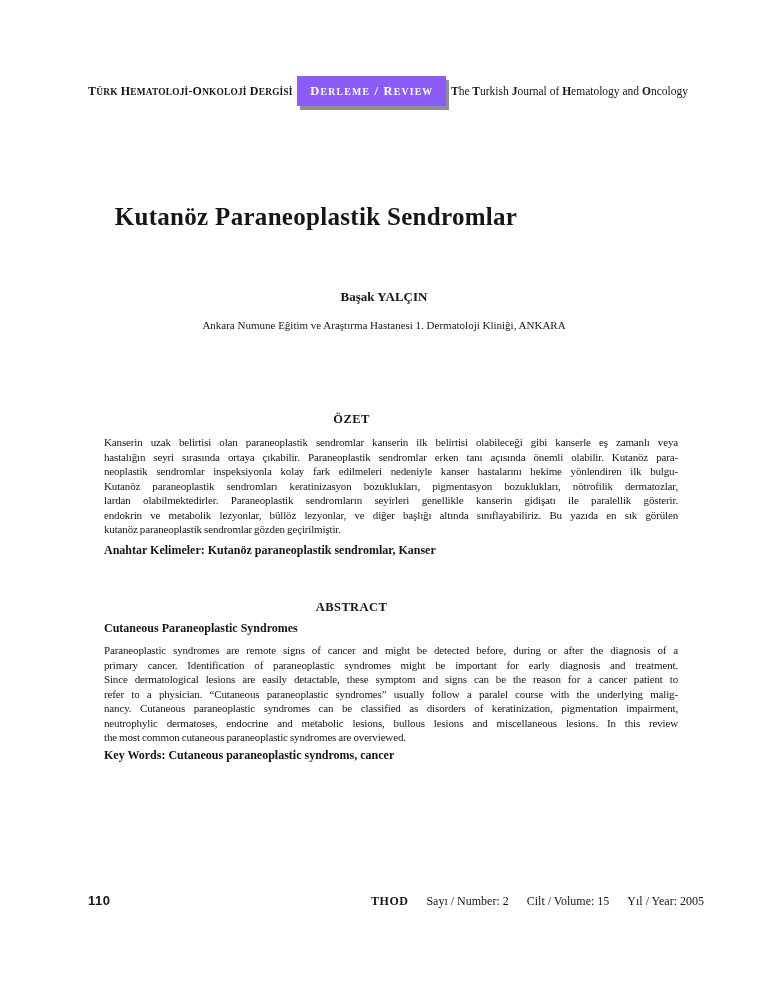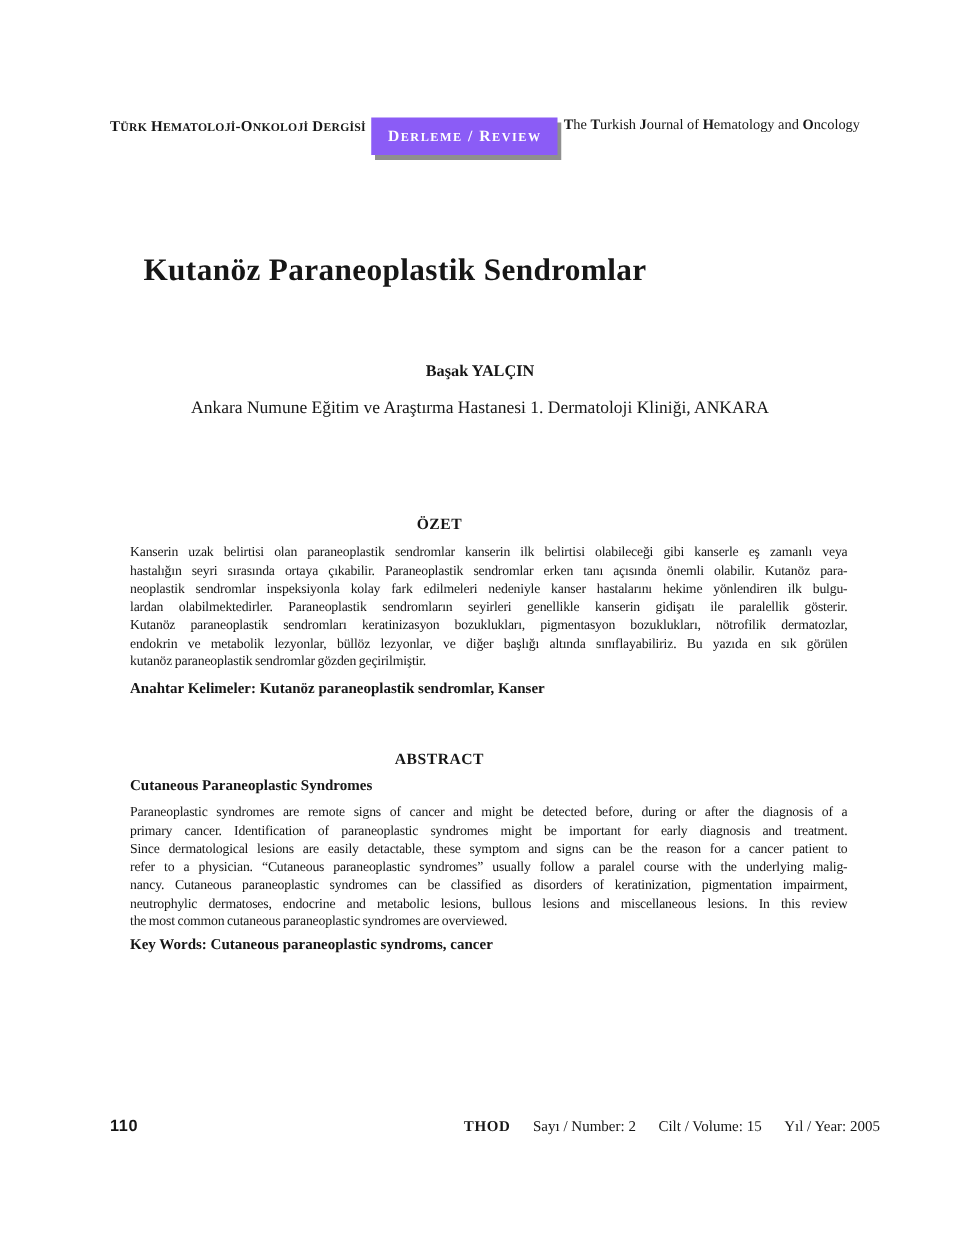--- a/index.html
+++ b/index.html
@@ -7,22 +7,22 @@
     position:relative;
     width:768px; height:994px;
     background:#ffffff;
     color:#161616;
     font-family:"Liberation Serif","DejaVu Serif",serif;
     overflow:hidden;
   }
 
   
   .header {
-    position:absolute; top:94px; left:88px; width:600px;
-    display:flex; justify-content:space-between; 
+    position:absolute; top:76px; left:88px; width:600px;
+    display:flex; justify-content:space-between; align-items:center;
   }
   .journal-tr {
     font-weight:bold; font-size:12px; letter-spacing:0.2px; white-space:nowrap;
   }
   .badge {
     background:#8b5cf6; color:#fff;
     font-weight:bold; font-size:12.5px; letter-spacing:1.2px;
     padding:8px 13px 7px 13px;
     box-shadow:3px 4px 0 #8f8f8f;
     white-space:nowrap;
@@ -36,21 +36,21 @@
   .title {
     position:absolute; top:203px; left:0; width:632px;
     text-align:center; font-weight:bold; font-size:25px; letter-spacing:0.3px;
   }
   .author {
     position:absolute; top:289px; left:0; width:768px;
     text-align:center; font-weight:bold; font-size:13px;
   }
   .affiliation {
     position:absolute; top:319px; left:0; width:768px;
-    text-align:center; font-size:14px;
+    text-align:center; font-size:11px;
   }
 
   
   .sec-heading {
     position:absolute; left:0; width:703px;
     text-align:center; font-weight:bold; font-size:12.5px; letter-spacing:0.4px;
   }
   .ozet-heading { top:412px; }
   .abstract-heading { top:600px; }
 
@@ -108,22 +108,22 @@
   <div class="author">Başak YALÇIN</div>
 
   <div class="affiliation">Ankara Numune Eğitim ve Araştırma Hastanesi 1. Dermatoloji Kliniği, ANKARA</div>
 
   <div class="sec-heading ozet-heading">ÖZET</div>
 
   <div class="para tr-para">
       <div class="jline">Kanserin uzak belirtisi olan paraneoplastik sendromlar kanserin ilk belirtisi olabileceği gibi kanserle eş zamanlı veya</div>
       <div class="jline">hastalığın seyri sırasında ortaya çıkabilir. Paraneoplastik sendromlar erken tanı açısında önemli olabilir. Kutanöz para-</div>
       <div class="jline">neoplastik sendromlar inspeksiyonla kolay fark edilmeleri nedeniyle kanser hastalarını hekime yönlendiren ilk bulgu-</div>
+      <div class="jline">Kutanöz paraneoplastik sendromları keratinizasyon bozuklukları, pigmentasyon bozuklukları, nötrofilik dermatozlar,</div>
       <div class="jline">lardan olabilmektedirler. Paraneoplastik sendromların seyirleri genellikle kanserin gidişatı ile paralellik gösterir.</div>
-      <div class="jline">Kutanöz paraneoplastik sendromları keratinizasyon bozuklukları, pigmentasyon bozuklukları, nötrofilik dermatozlar,</div>
       <div class="jline">endokrin ve metabolik lezyonlar, büllöz lezyonlar, ve diğer başlığı altında sınıflayabiliriz. Bu yazıda en sık görülen</div>
       <div class="jline">kutanöz paraneoplastik sendromlar gözden geçirilmiştir.</div>
     </div>
 
   <div class="kw-line ozet-keywords">Anahtar Kelimeler: Kutanöz paraneoplastik sendromlar, Kanser</div>
 
   <div class="sec-heading abstract-heading">ABSTRACT</div>
 
   <div class="subheading abstract-subheading">Cutaneous Paraneoplastic Syndromes</div>
 

